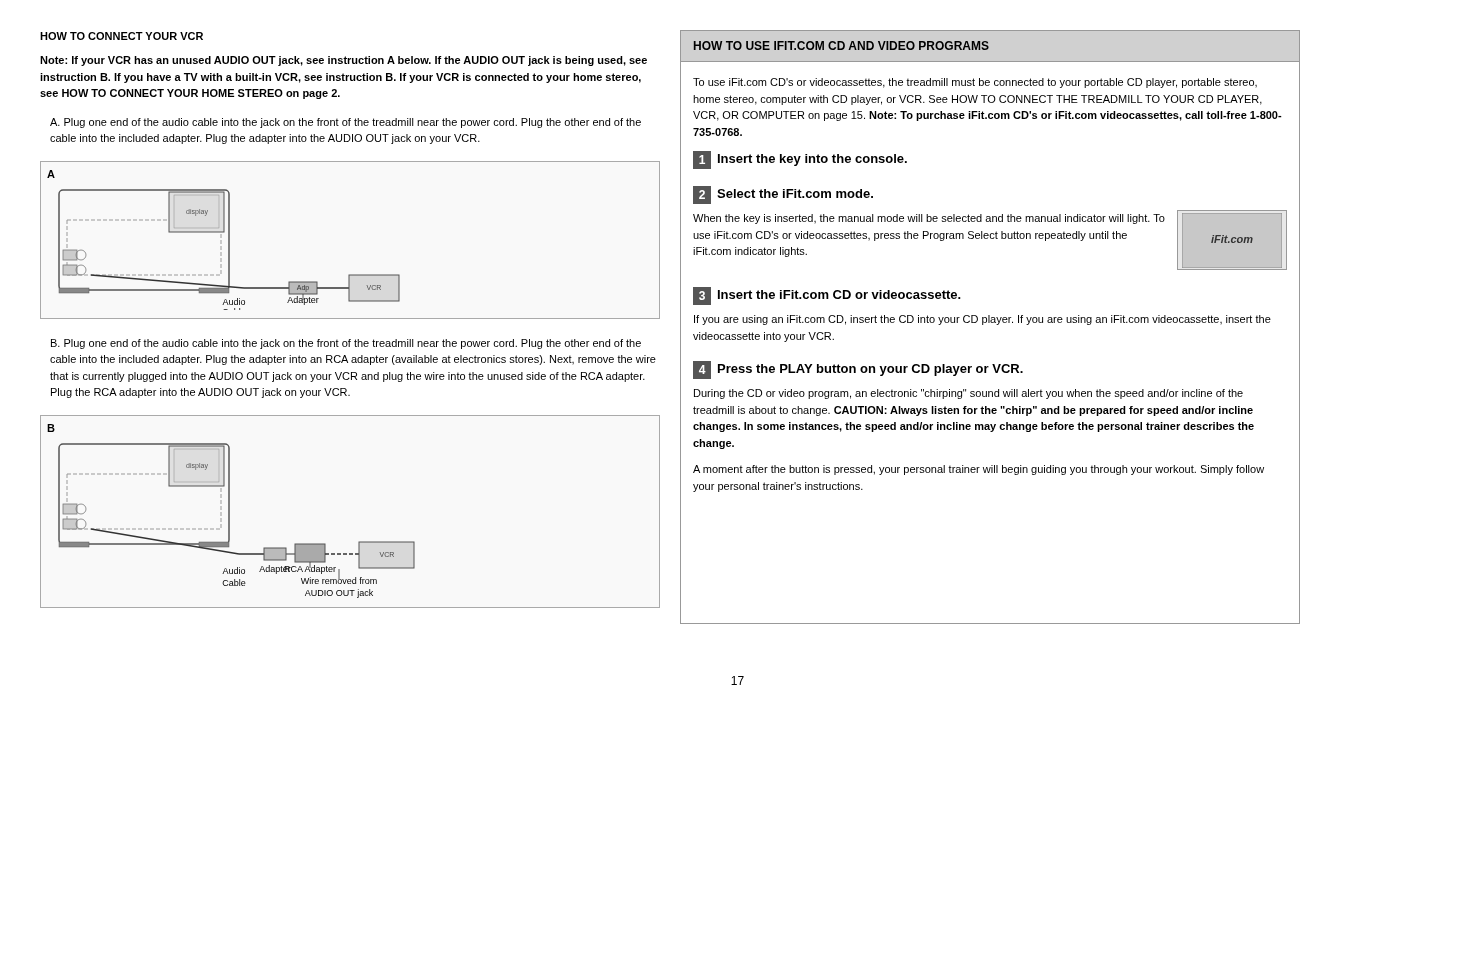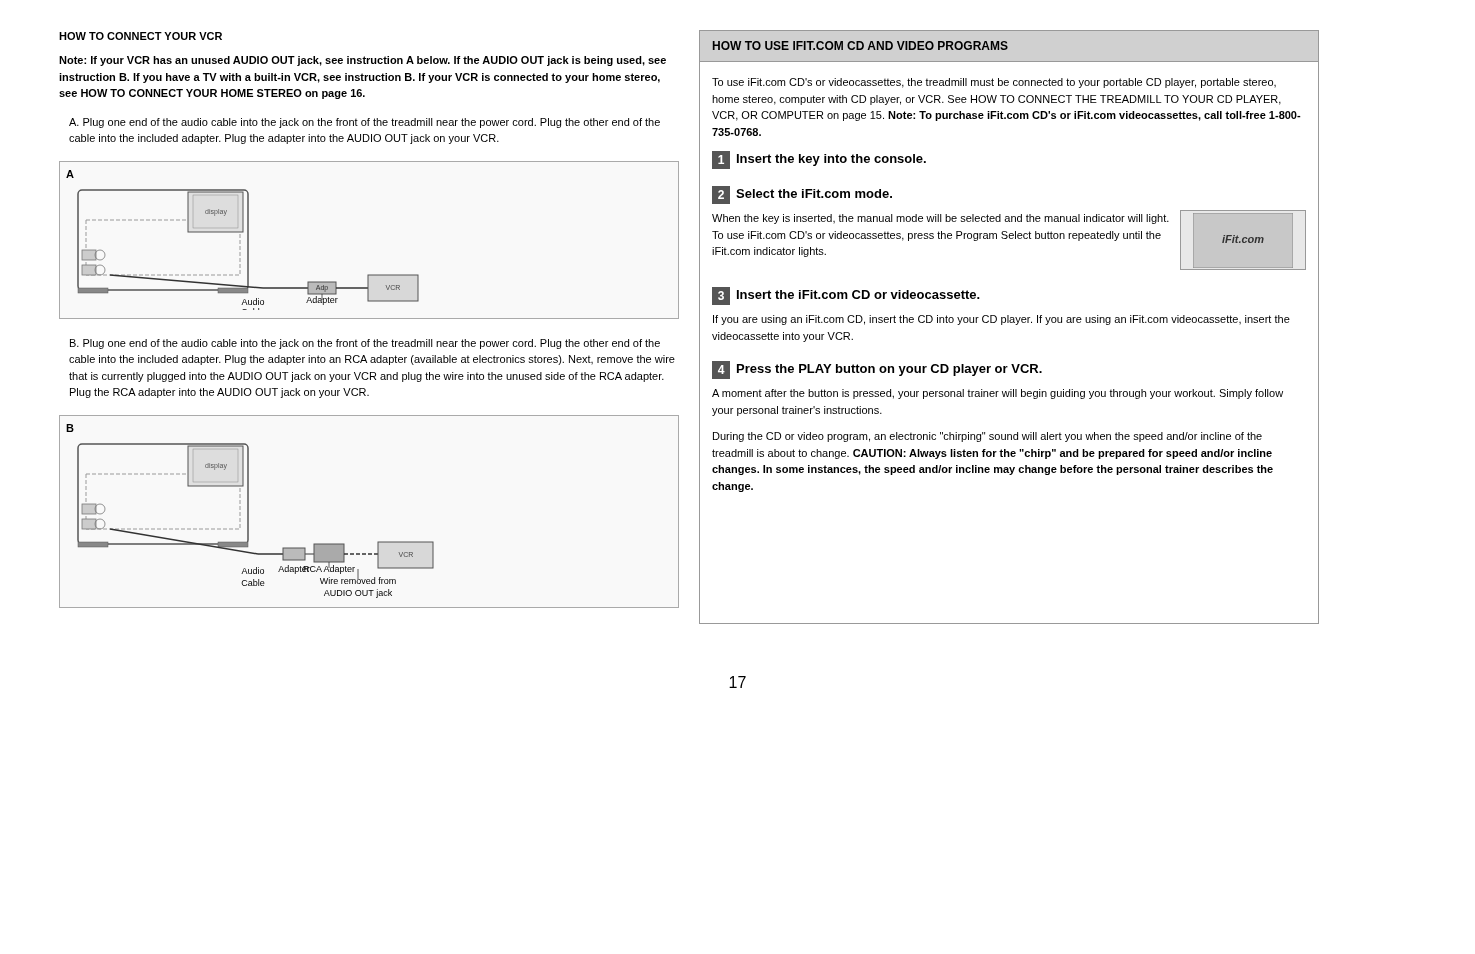--- a/index.html
+++ b/index.html
@@ -13,21 +13,20 @@
     }
     .page-container {
       display: flex;
       padding: 30px 40px;
       gap: 20px;
       max-width: 1475px;
     }
     .left-column {
       flex: 1;
       max-width: 620px;
-      margin-left: 19px;
     }
     .right-column {
       flex: 1;
       max-width: 620px;
       border: 1px solid #999;
       padding: 0;
     }
     .right-header {
       background: #d0d0d0;
       padding: 8px 12px;
@@ -106,40 +105,40 @@
     .step-body-inner {
       display: flex;
       gap: 10px;
       align-items: flex-start;
     }
     .step-text {
       flex: 1;
     }
     .ifit-display {
       border: 1px solid #999;
-      width: 126px;
+      width: 110px;
       height: 60px;
       background: #e8e8e8;
       flex-shrink: 0;
       display: flex;
       align-items: center;
       justify-content: center;
       font-size: 10px;
       font-style: italic;
       color: #333;
     }
     .right-body p {
       font-size: 11px;
       line-height: 1.5;
       margin-bottom: 10px;
     }
     .page-number {
       text-align: center;
       padding: 20px 0 10px 0;
-      font-size: 16px;
+      font-size: 12px;
     }
     .diagram-a-label {
       font-weight: bold;
       font-size: 11px;
       position: absolute;
       top: 6px;
       left: 6px;
     }
     .diagram-b-label {
       font-weight: bold;
@@ -149,21 +148,21 @@
       left: 6px;
     }
   </style>
 </head>
 <body>
 
 <div class="page-container">
 
   <div class="left-column">
     <h2 class="section-title">HOW TO CONNECT YOUR VCR</h2>
-    <p class="intro-note">Note: If your VCR has an unused AUDIO OUT jack, see instruction A below. If the AUDIO OUT jack is being used, see instruction B. If you have a TV with a built-in VCR, see instruction B. If your VCR is connected to your home stereo, see HOW TO CONNECT YOUR HOME STEREO on page 16.</p>
+    <p class="intro-note">Note: If your VCR has an unused AUDIO OUT jack, see instruction A below. If the AUDIO OUT jack is being used, see instruction B. If you have a TV with a built-in VCR, see instruction B. If your VCR is connected to your home stereo, see HOW TO CONNECT YOUR HOME STEREO on page 2.</p>
 
     <div class="instruction-item">A. Plug one end of the audio cable into the jack on the front of the treadmill near the power cord. Plug the other end of the cable into the included adapter. Plug the adapter into the AUDIO OUT jack on your VCR.</div>
 
     <div class="diagram-box">
       <div class="diagram-a-label">A</div>
       <div class="diagram-svg-container">
         <svg width="360" height="140" viewBox="0 0 360 140">
 
           <rect x="10" y="20" width="170" height="100" rx="4" ry="4" fill="none" stroke="#555" stroke-width="1.5"></rect>
 
@@ -297,25 +296,25 @@
           <p>If you are using an iFit.com CD, insert the CD into your CD player. If you are using an iFit.com videocassette, insert the videocassette into your VCR.</p>
         </div>
       </div>
 
       <div class="step-block">
         <div class="step-header">
           <div class="step-number">4</div>
           <div class="step-title">Press the PLAY button on your CD player or VCR.</div>
         </div>
         <div class="step-body">
-          <p>A moment after the button is pressed, your personal trainer will begin guiding you through your workout. Simply follow your personal trainer's instructions.</p>
           <p>
             <span>During the CD or video program, an electronic "chirping" sound will alert you when the speed and/or incline of the treadmill is about to change.</span>
             <strong>CAUTION: Always listen for the "chirp" and be prepared for speed and/or incline changes. In some instances, the speed and/or incline may change before the personal trainer describes the change.</strong>
           </p>
+          <p>A moment after the button is pressed, your personal trainer will begin guiding you through your workout. Simply follow your personal trainer's instructions.</p>
         </div>
       </div>
 
     </div>
   </div>
 </div>
 
 <div class="page-number">17</div>
 
 </body></html>

